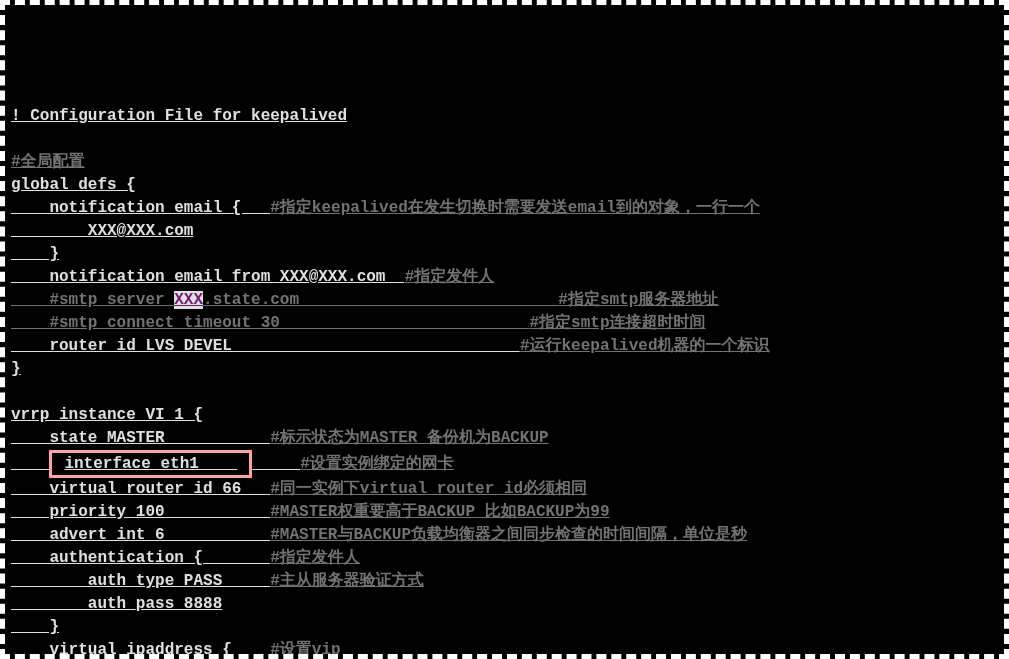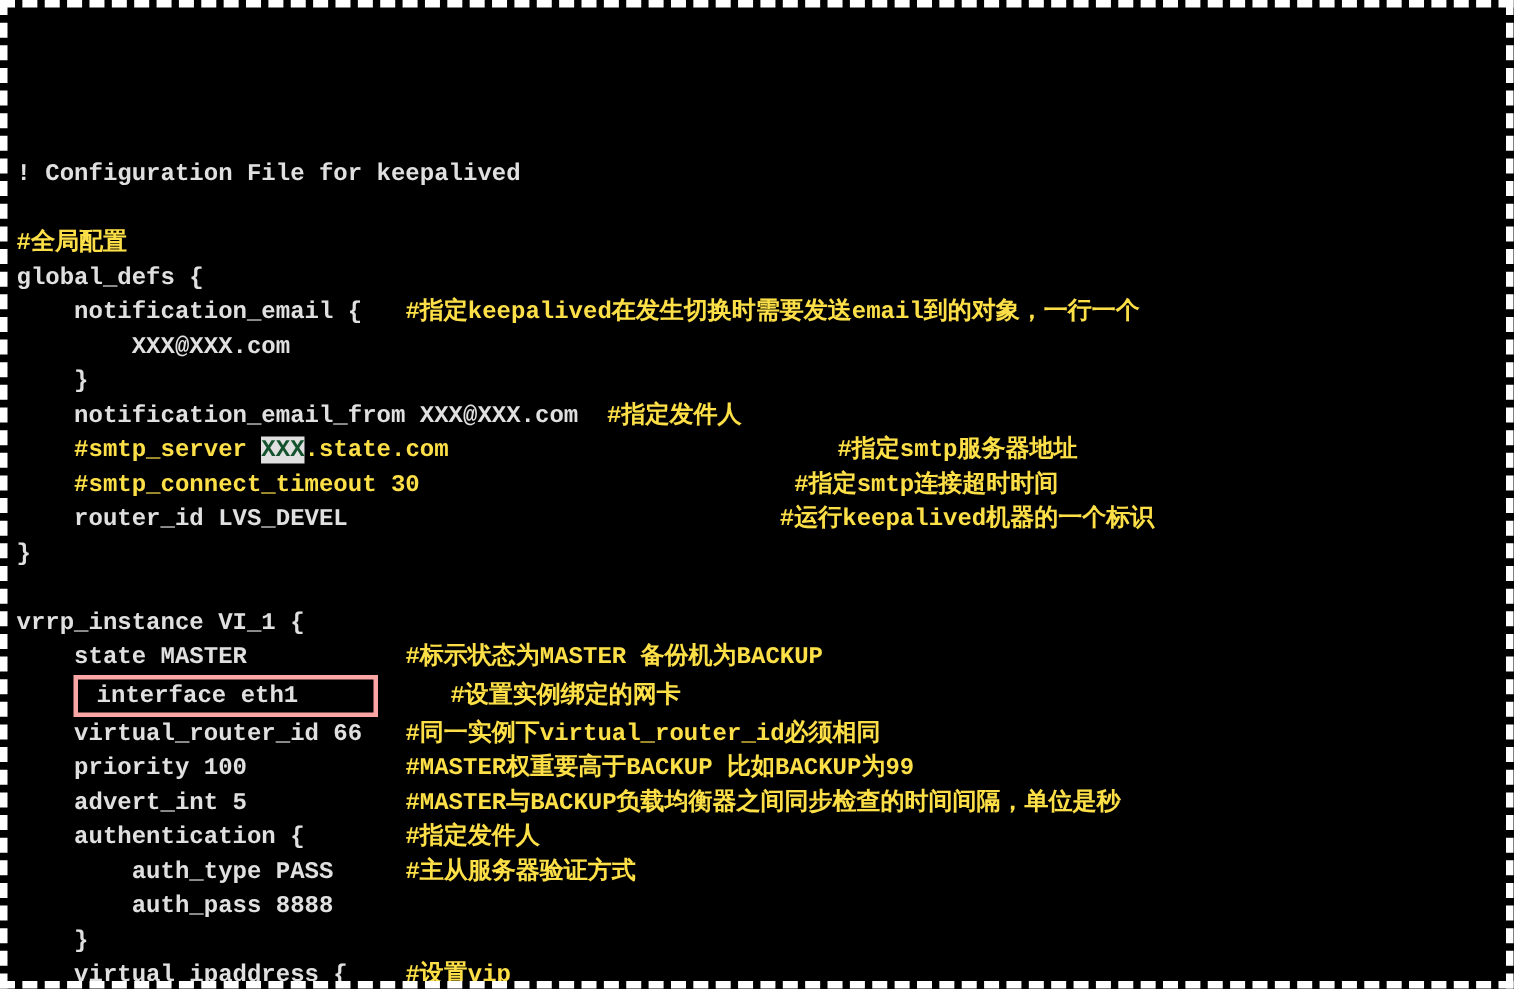--- a/index.html
+++ b/index.html
@@ -1,31 +1,31 @@
 <!DOCTYPE html>
 <html><head>
   <meta charset="utf-8">
   <style>
-    * { margin:0; padding:0; box-sizing:border-box; }
+    * { margin:0; padding:0; box-sizing:border-box;text-decoration:underline; }
     body {
       background:#000;
       font-family: "Courier New", monospace;
       font-weight:bold;
       font-size:16px;
       line-height:23px;
       width:1009px;
       height:659px;
       border:5px dashed #fff;
       padding:8px 6px;
       white-space:pre;
       overflow:hidden;
     }
     .w  { color:#e0e0e0; }   
-    .c  { color:#fde047; }   
-    .sel{ background:#e0e0e0; color:#14532d; }
+    .c  { color:#737373; }   
+    .sel{ background:#e0e0e0; color:#701a75; }
     .redbox { border:3px solid #fca5a5; padding:0 12px; display:inline-block; line-height:22px; }
     [data-interactable]{}
   </style>
 </head>
 <body>
 
 
 
 <span class="w" data-interactable="false">! Configuration File for keepalived</span>
 
@@ -38,21 +38,21 @@
 <span class="c" data-interactable="false">    #smtp_server </span><span class="sel" data-interactable="true">XXX</span><span class="c" data-interactable="false">.state.com                           </span><span class="c" data-interactable="false">#指定smtp服务器地址</span>
 <span class="c" data-interactable="false">    #smtp_connect_timeout 30                          </span><span class="c" data-interactable="false">#指定smtp连接超时时间</span>
 <span class="w" data-interactable="false">    router_id LVS_DEVEL                              </span><span class="c" data-interactable="false">#运行keepalived机器的一个标识</span>
 <span class="w" data-interactable="false">}</span>
 
 <span class="w" data-interactable="false">vrrp_instance VI_1 {</span>
 <span class="w" data-interactable="false">    state MASTER           </span><span class="c" data-interactable="false">#标示状态为MASTER 备份机为BACKUP</span>
 <span class="w" data-interactable="false">    </span><span class="redbox w" data-interactable="false">interface eth1    </span><span class="w" data-interactable="false">     </span><span class="c" data-interactable="false">#设置实例绑定的网卡</span>
 <span class="w" data-interactable="false">    virtual_router_id 66   </span><span class="c" data-interactable="false">#同一实例下virtual_router_id必须相同</span>
 <span class="w" data-interactable="false">    priority 100           </span><span class="c" data-interactable="false">#MASTER权重要高于BACKUP 比如BACKUP为99</span>
-<span class="w" data-interactable="false">    advert_int 5           </span><span class="c" data-interactable="false">#MASTER与BACKUP负载均衡器之间同步检查的时间间隔，单位是秒</span>
+<span class="w" data-interactable="false">    advert_int 6           </span><span class="c" data-interactable="false">#MASTER与BACKUP负载均衡器之间同步检查的时间间隔，单位是秒</span>
 <span class="w" data-interactable="false">    authentication {       </span><span class="c" data-interactable="false">#指定发件人</span>
 <span class="w" data-interactable="false">        auth_type PASS     </span><span class="c" data-interactable="false">#主从服务器验证方式</span>
 <span class="w" data-interactable="false">        auth_pass 8888</span>
 <span class="w" data-interactable="false">    }</span>
 <span class="w" data-interactable="false">    virtual_ipaddress {    </span><span class="c" data-interactable="false">#设置vip</span>
 <span class="redbox w" data-interactable="false">     
 </span>
 
 
 

